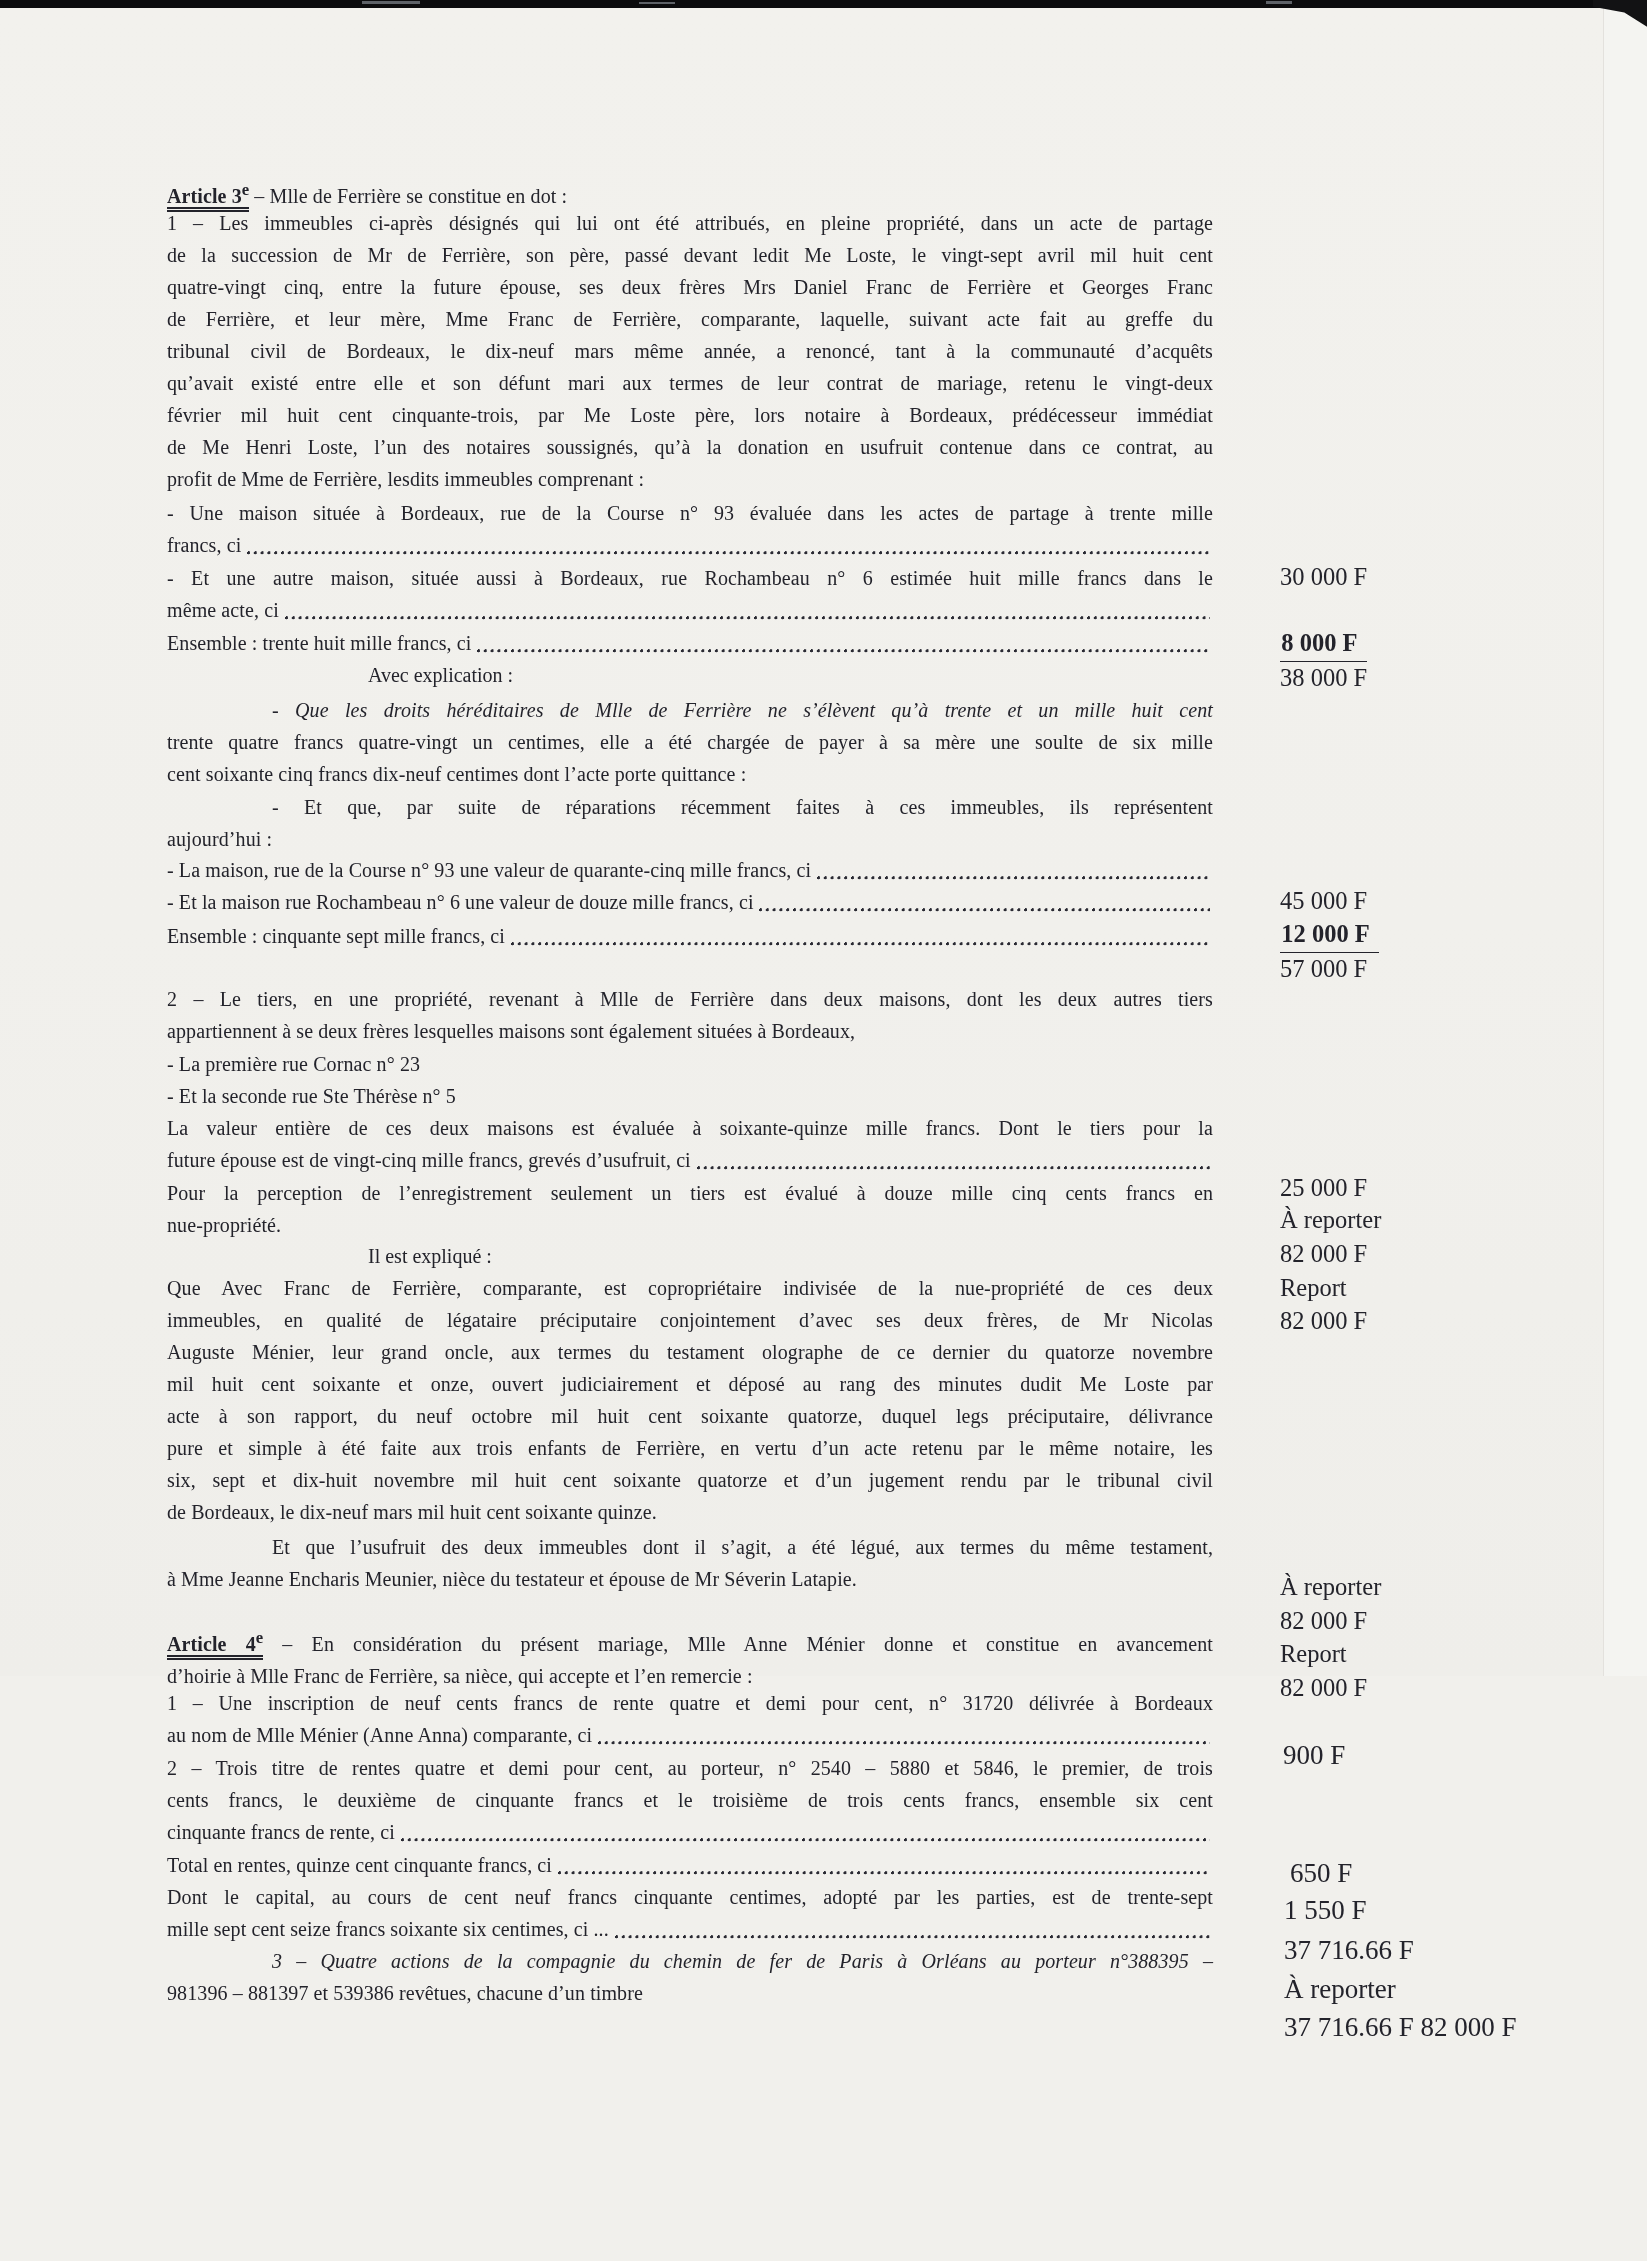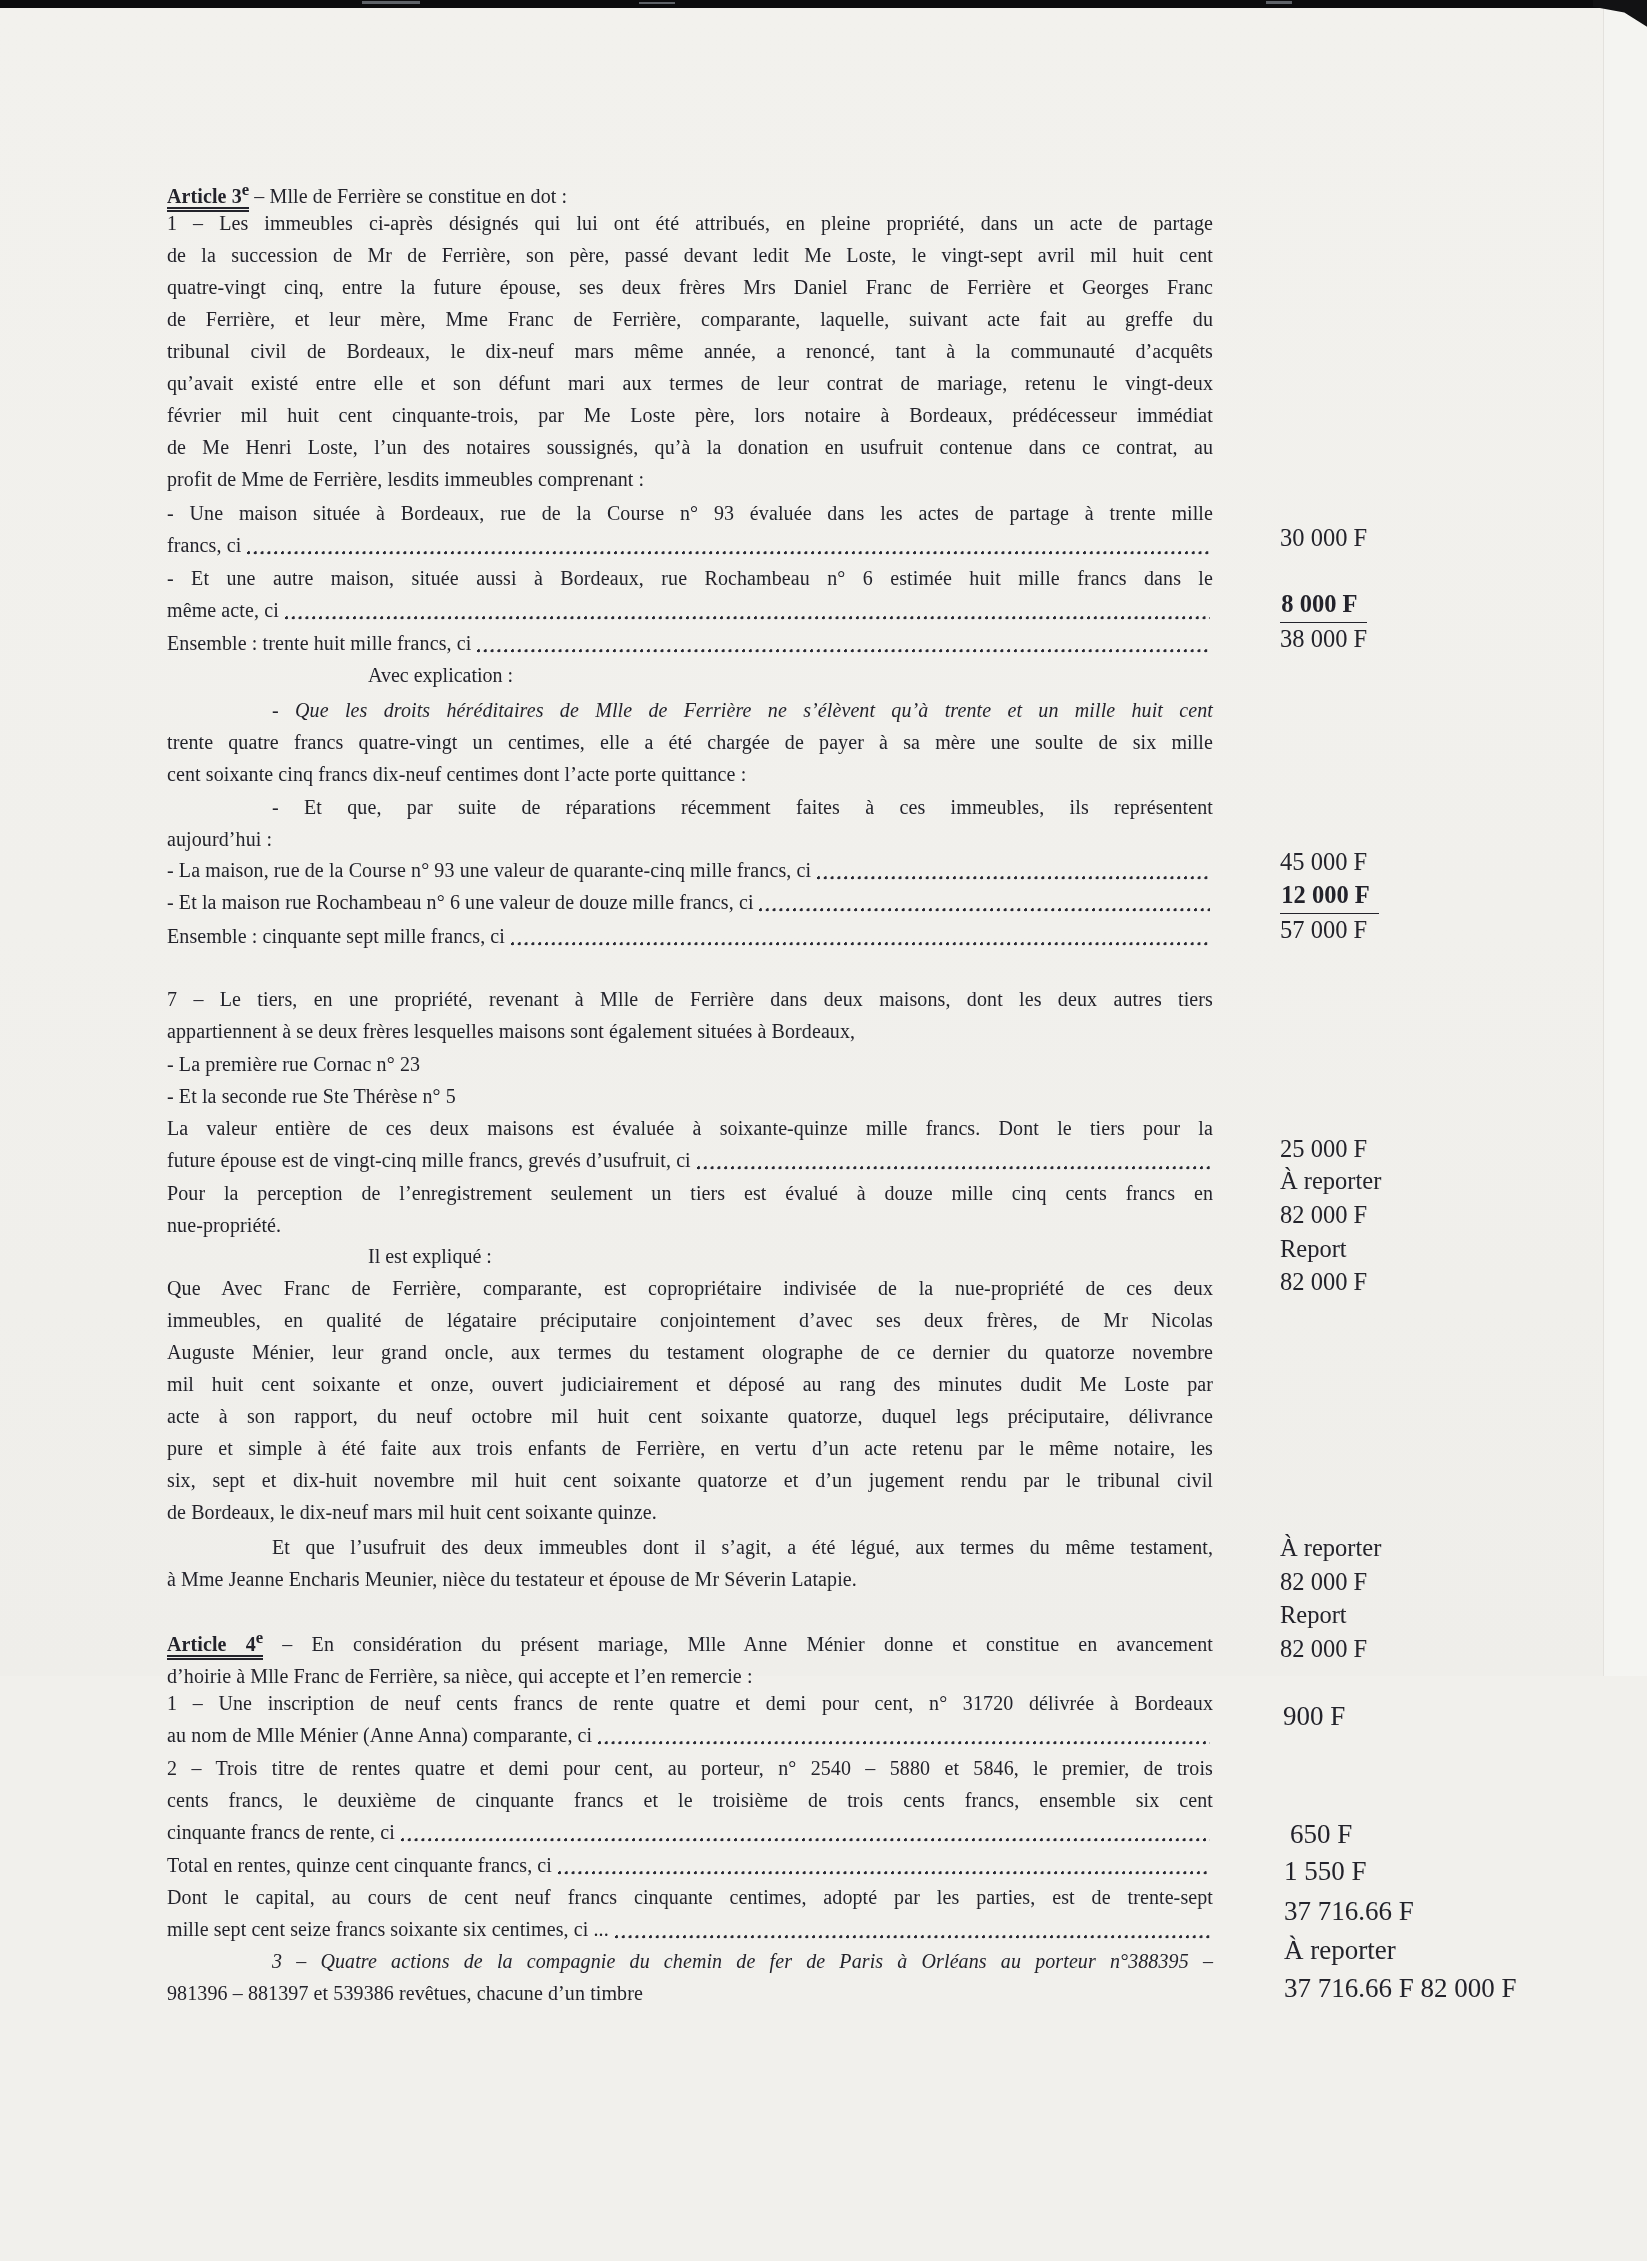--- a/index.html
+++ b/index.html
@@ -63,20 +63,21 @@
   }
   .note {
     position: absolute; left: 368px;
     font-size: 20px; line-height: 32px;
   }
   
   .amt {
     position: absolute; left: 1280px;
     font-size: 24.5px; line-height: 30px;
     white-space: nowrap;
+    margin-top: 39px;
   }
   .amt.lg { font-size: 27px; }
   .amt.u { border-bottom: 1.9px solid #23232b; padding: 0 9px 2.6px 1.3px; font-weight: bold; }
 </style>
 </head>
 <body>
 
 <div id="page">
 
   <div class="edge-strip"></div>
@@ -149,21 +150,21 @@
       </div>
     </div>
   <div class="blk" style="top:920px">
       <div class="line leader-row">
         <span>Ensemble : cinquante sept mille francs, ci</span>
         <div class="dots"></div>
       </div>
     </div>
 
   <div class="blk" style="top:983px">
-      <div class="line stretch">7 – Le tiers, en une propriété, revenant à Mlle de Ferrière dans deux maisons, dont les deux autres tiers</div>
+      <div class="line stretch">2 – Le tiers, en une propriété, revenant à Mlle de Ferrière dans deux maisons, dont les deux autres tiers</div>
       <div class="line">appartiennent à se deux frères lesquelles maisons sont également situées à Bordeaux,</div>
     </div>
   <div class="blk" style="top:1048px">
       <div class="line">- La première rue Cornac n° 23</div>
     </div>
   <div class="blk" style="top:1080px">
       <div class="line">- Et la seconde rue Ste Thérèse n° 5</div>
     </div>
   <div class="blk" style="top:1112px">
       <div class="line stretch">La valeur entière de ces deux maisons est évaluée à soixante-quinze mille francs. Dont le tiers pour la</div>

